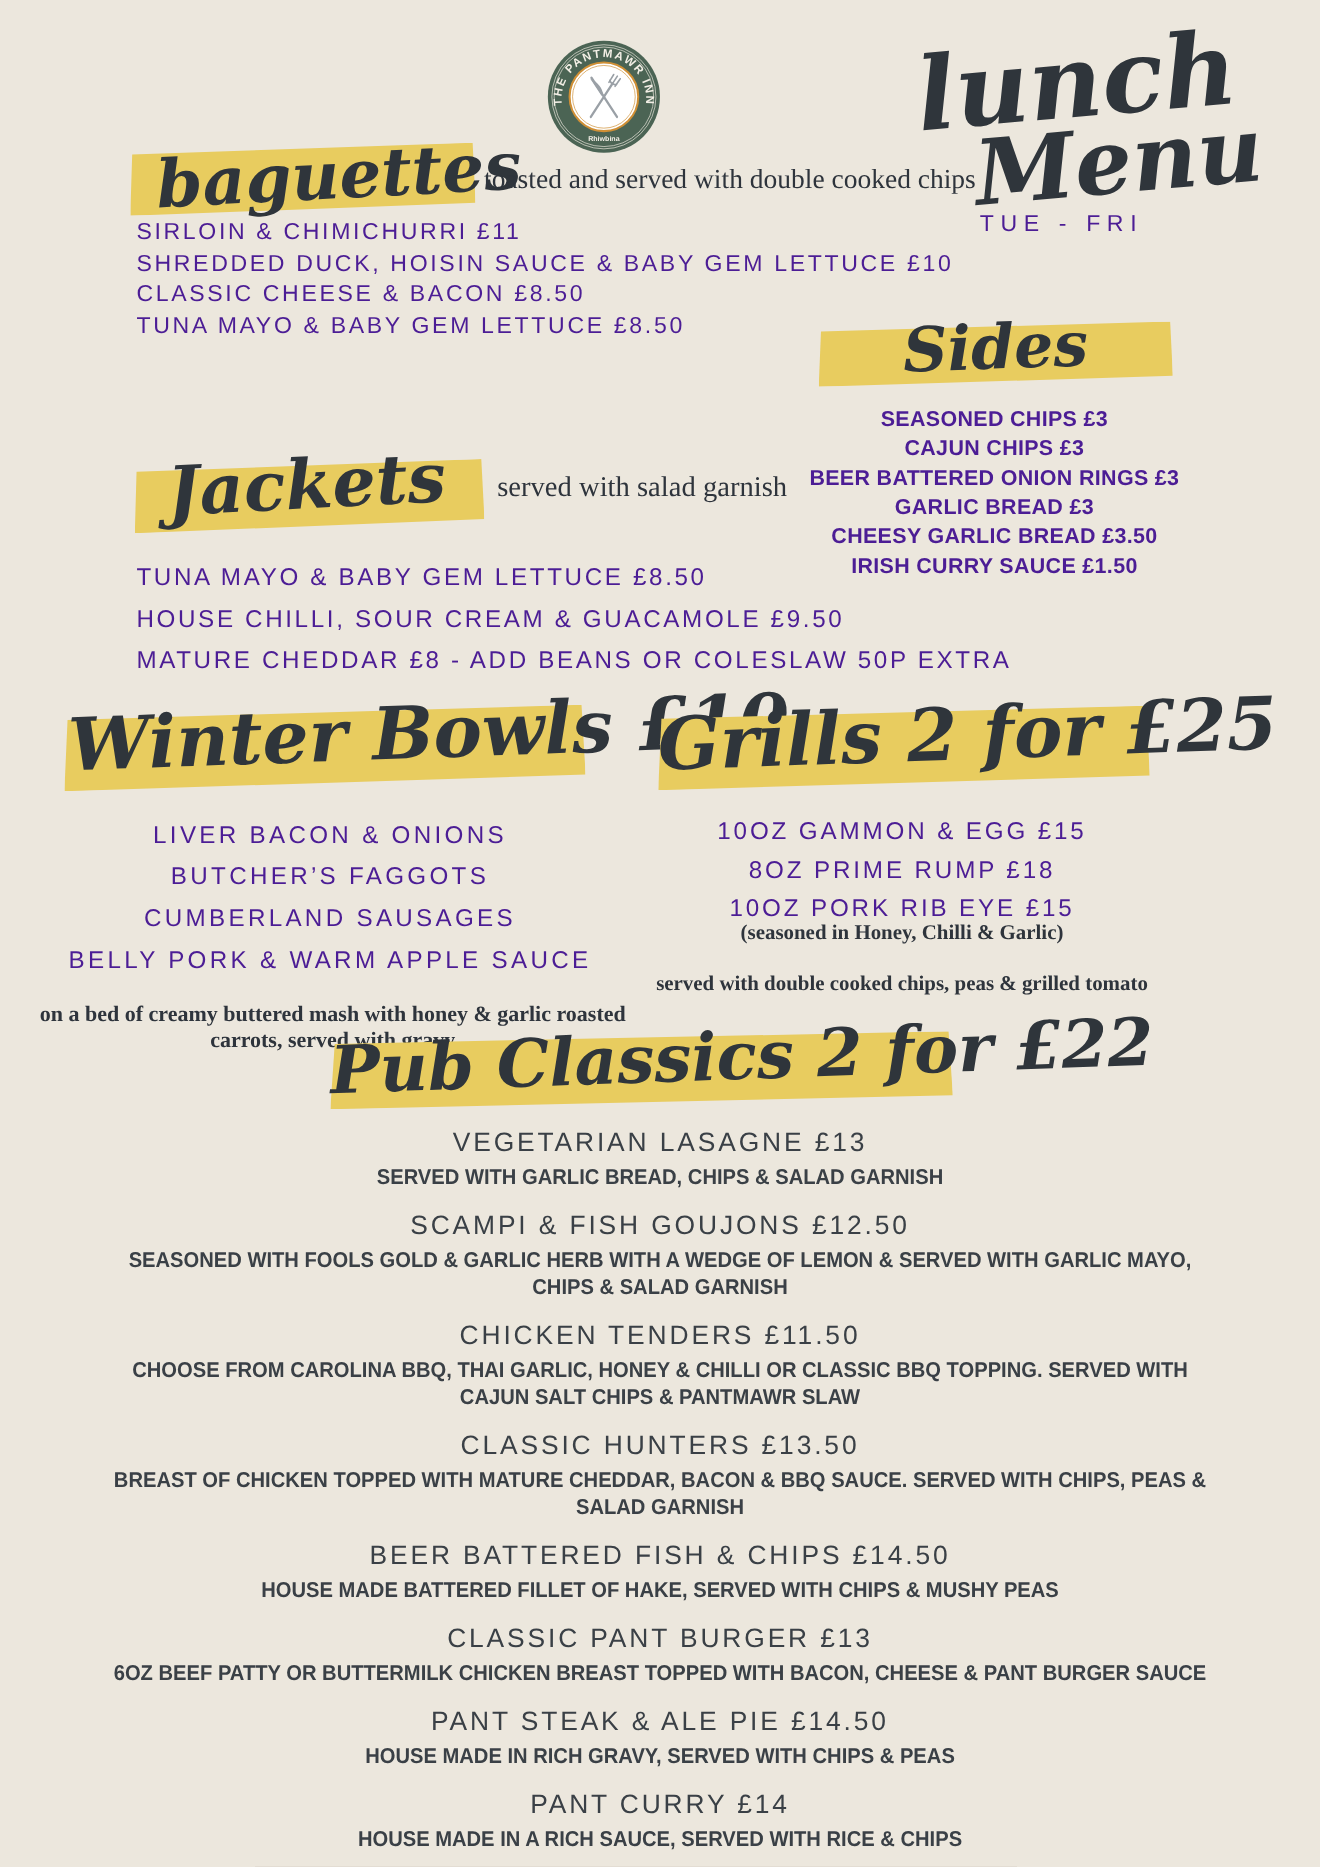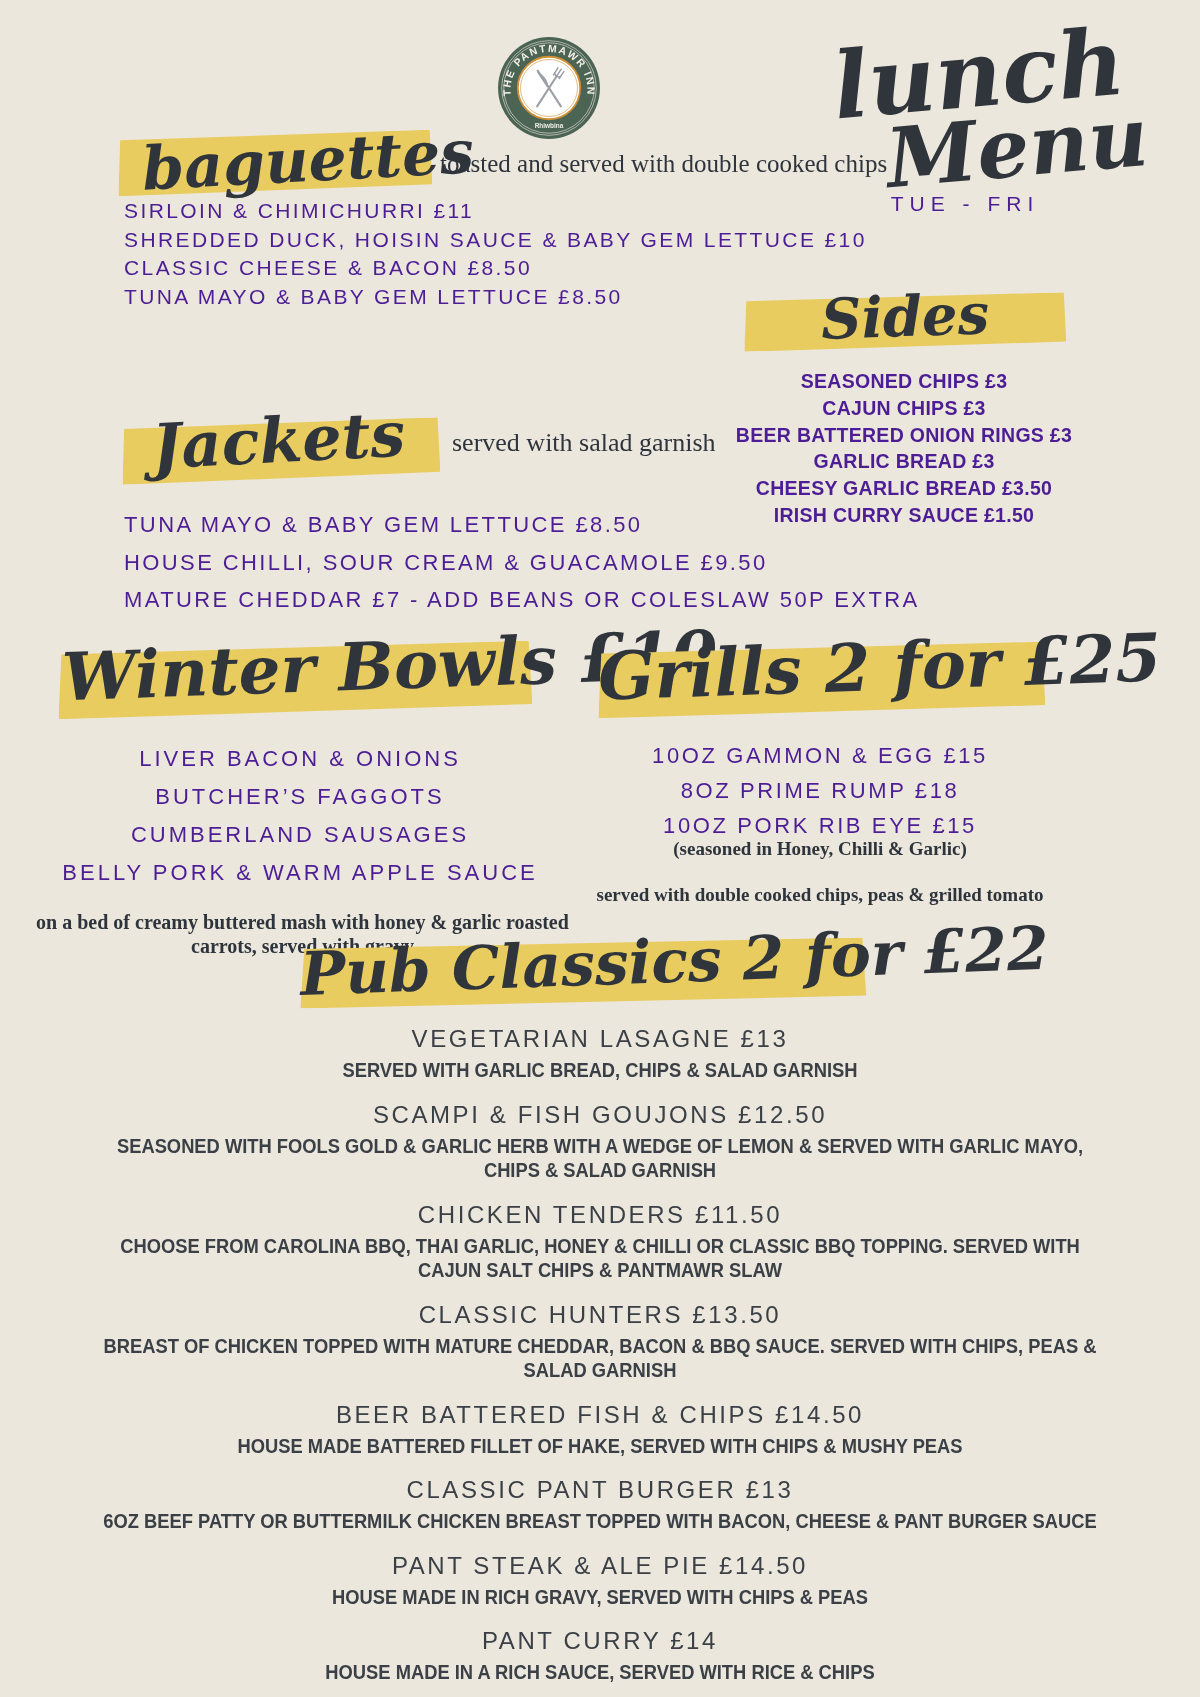--- a/index.html
+++ b/index.html
@@ -141,21 +141,21 @@
       </div>
   </div>
 
   <div>
     <div class="bar jackets-bar"></div>
     <div class="abs script jackets-title">Jackets</div>
     <div class="abs serif-note jackets-note">served with salad garnish</div>
     <div class="abs caps jackets-list">
         <div class="jacket-line">TUNA MAYO &amp; BABY GEM LETTUCE £8.50</div>
         <div class="jacket-line">HOUSE CHILLI, SOUR CREAM &amp; GUACAMOLE £9.50</div>
-        <div class="jacket-line">MATURE CHEDDAR £7 - ADD BEANS OR COLESLAW 50P EXTRA</div>
+        <div class="jacket-line">MATURE CHEDDAR £8 - ADD BEANS OR COLESLAW 50P EXTRA</div>
       </div>
   </div>
 
   <div>
     <div class="bar winter-bar"></div>
     <div class="abs script winter-title">Winter Bowls £10</div>
     <div class="abs caps winter-list">
         <div class="bowl-line">LIVER BACON &amp; ONIONS</div>
         <div class="bowl-line">BUTCHER’S FAGGOTS</div>
         <div class="bowl-line">CUMBERLAND SAUSAGES</div>

